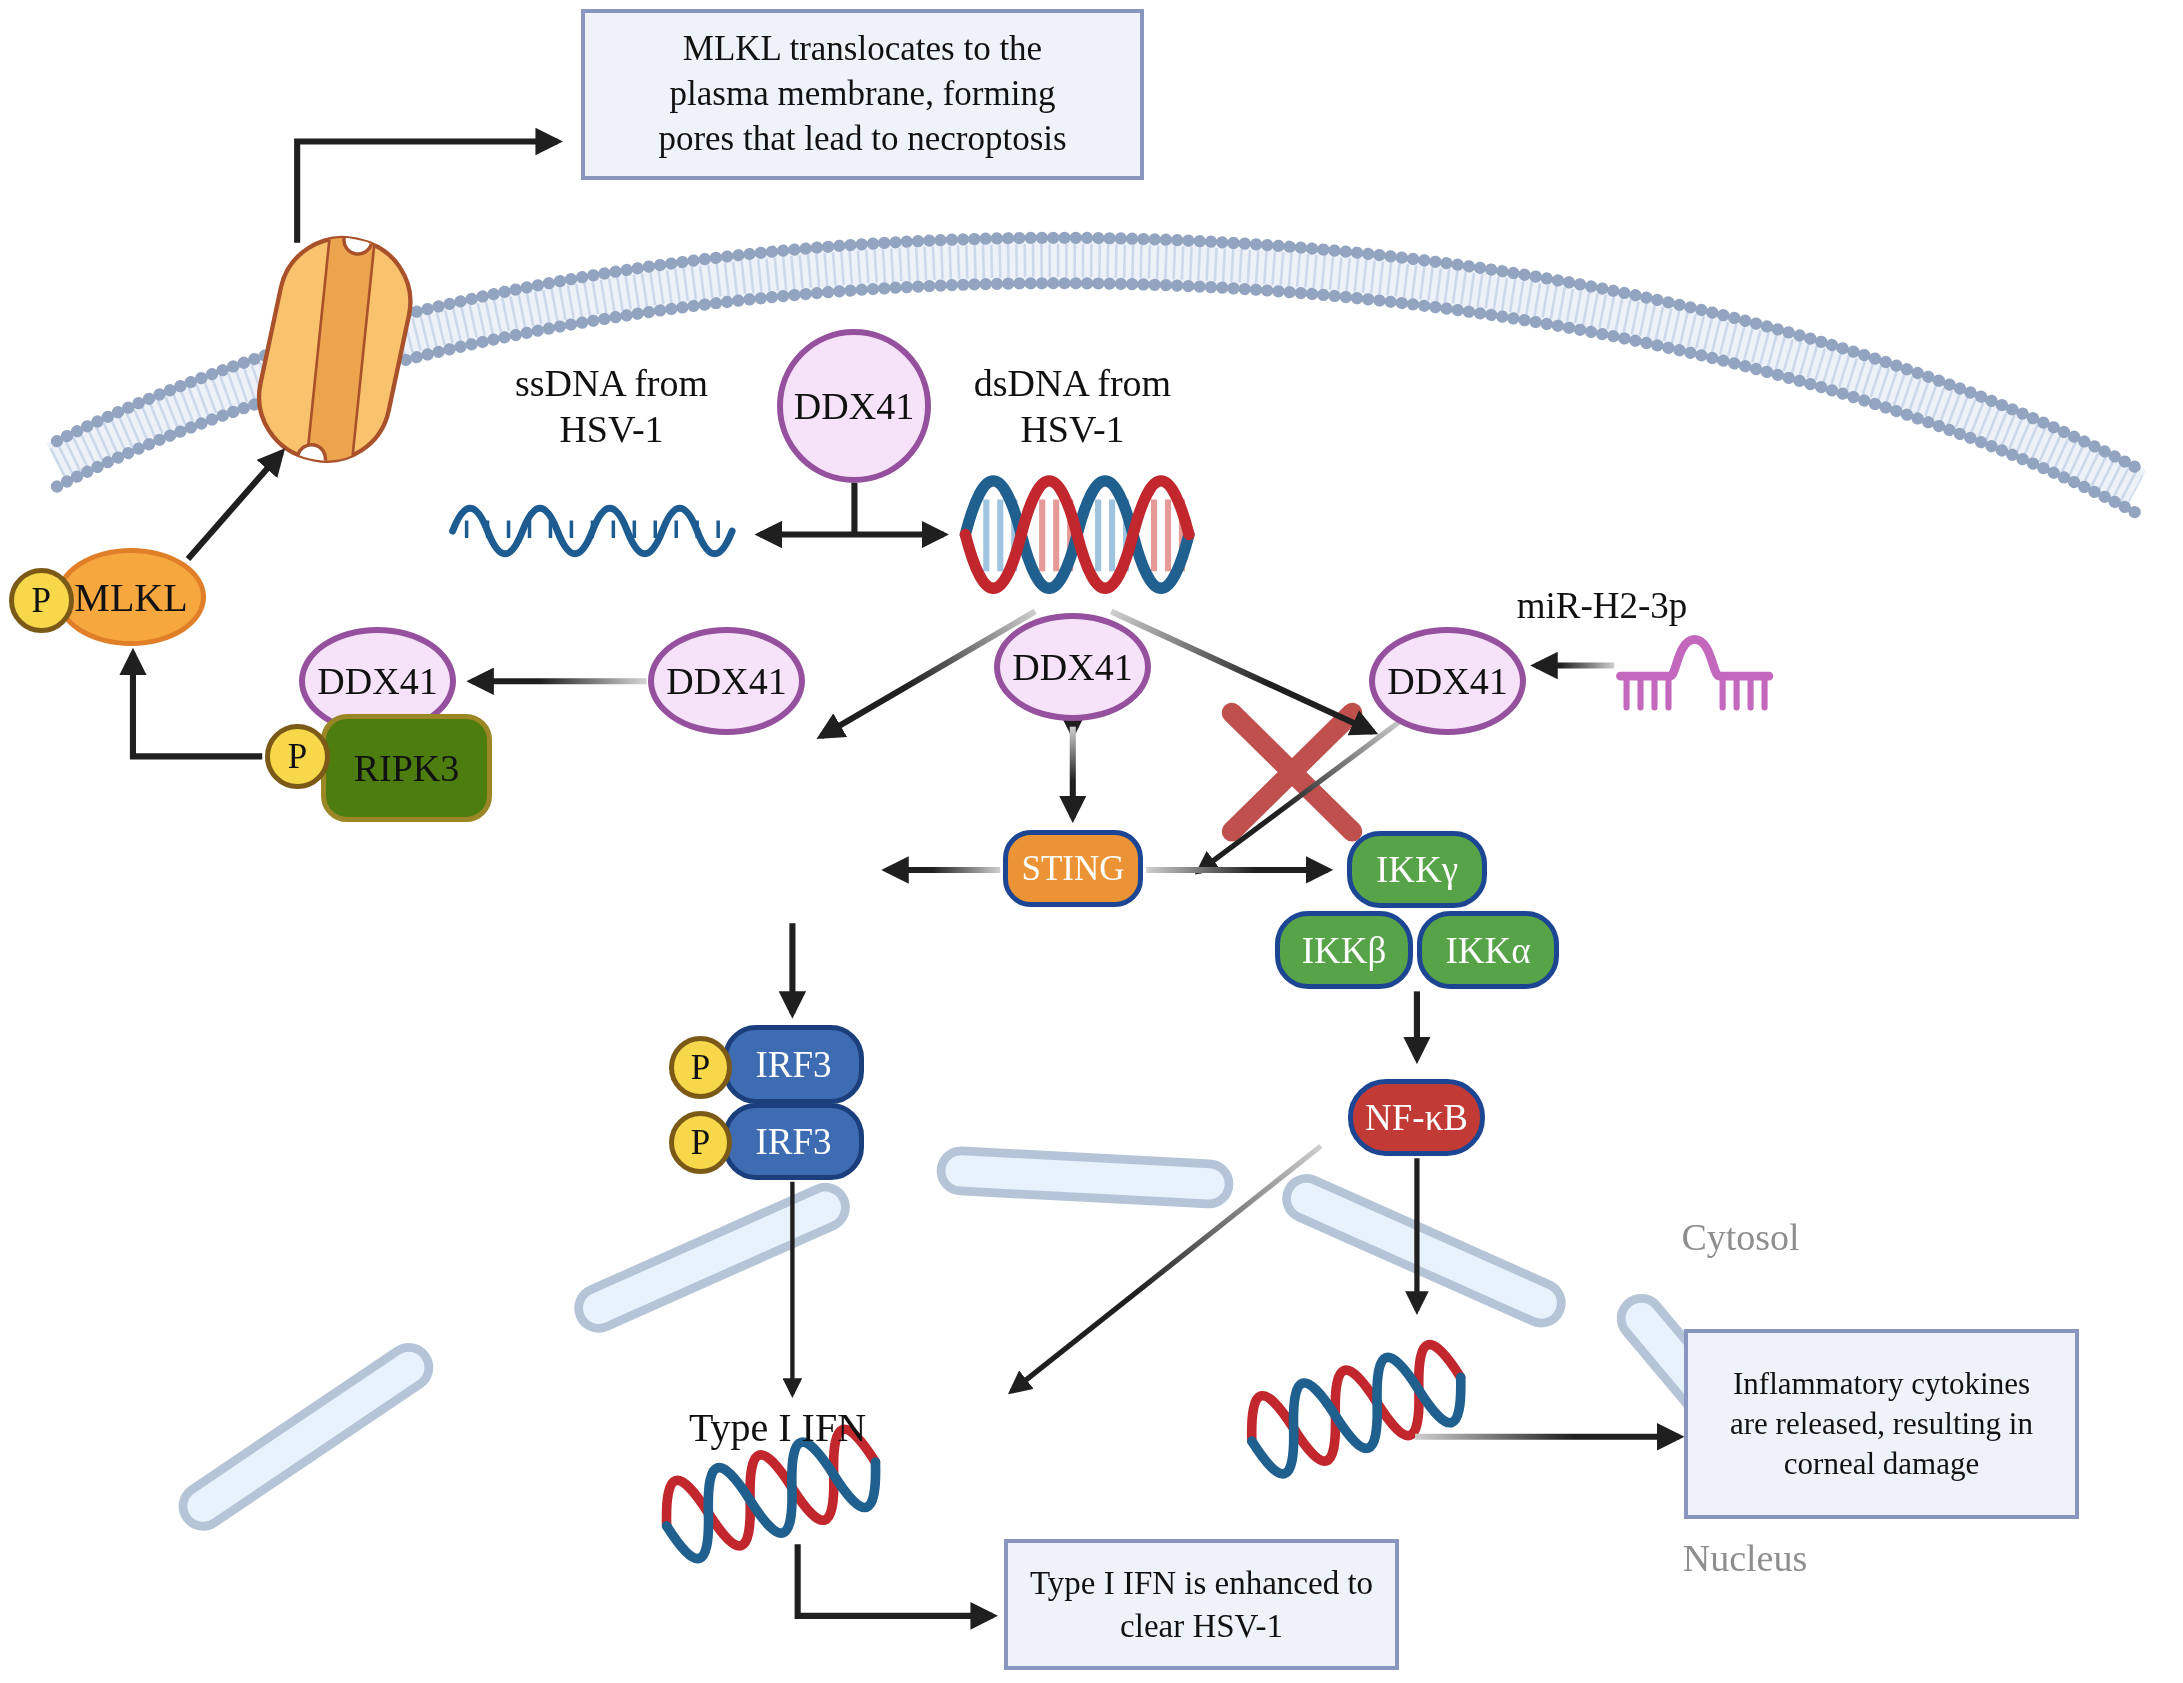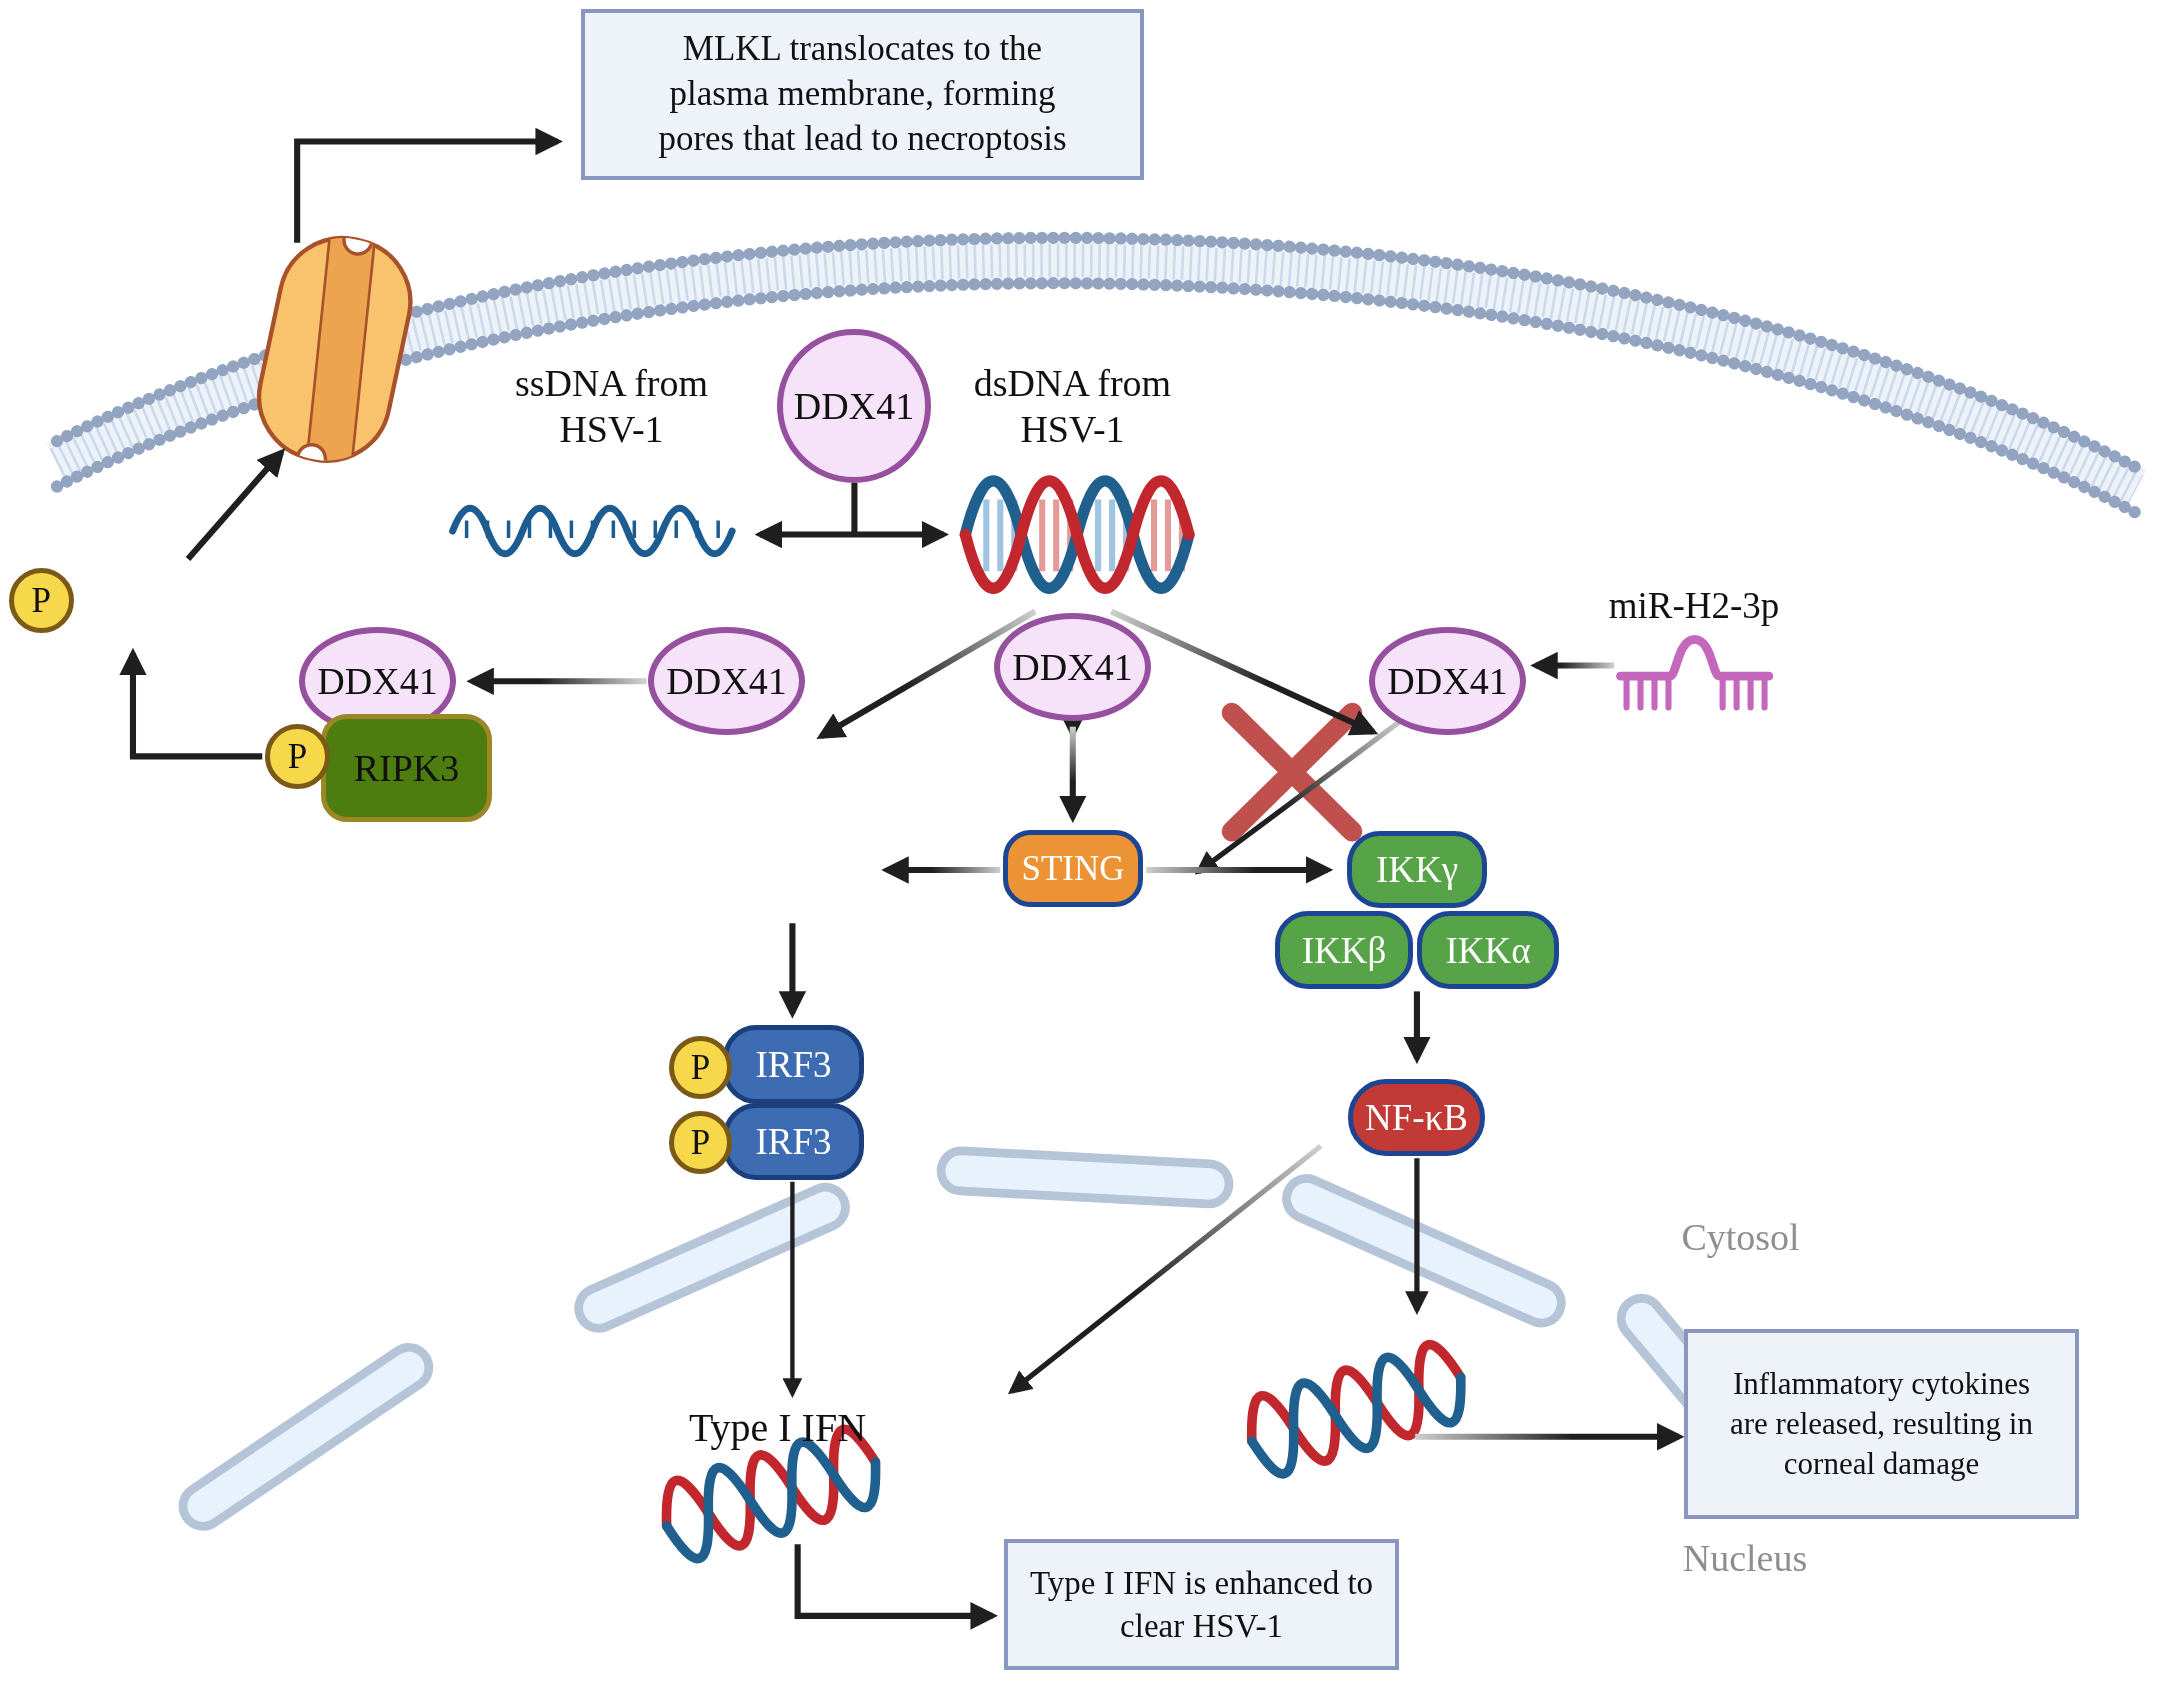--- a/index.html
+++ b/index.html
@@ -173,20 +173,21 @@
   <div class="note" style="left:1684px;top:1329px;width:395px;height:190px;font-size:31px;">Inflammatory cytokines
 are released, resulting in
 corneal damage</div>
 
   <div class="node ellipse" style="left:777px;top:329px;width:154px;height:154px;background:#f6e3fa;border:6.1px solid #96519e;font-size:38px;font-weight:500;">DDX41</div>
   <div class="node ellipse" style="left:299px;top:627px;width:157px;height:108px;background:#f6e3fa;border:6.1px solid #96519e;font-size:38px;font-weight:500;">DDX41</div>
   <div class="node ellipse" style="left:648px;top:627px;width:157px;height:108px;background:#f6e3fa;border:6.1px solid #96519e;font-size:38px;font-weight:500;">DDX41</div>
   <div class="node ellipse" style="left:994px;top:613px;width:157px;height:108px;background:#f6e3fa;border:6.1px solid #96519e;font-size:38px;font-weight:500;">DDX41</div>
   <div class="node ellipse" style="left:1369px;top:627px;width:157px;height:108px;background:#f6e3fa;border:6.1px solid #96519e;font-size:38px;font-weight:500;">DDX41</div>
 
+  <div class="node ellipse" style="left:56px;top:548px;width:150px;height:98px;background:#f6a83f;border:5.2px solid #e07f28;font-size:40px;font-weight:500;">MLKL</div>
   <div class="pcirc" style="left:8.7px;top:568px;width:65px;height:65px;">P</div>
 
   <div class="node pill" style="left:321px;top:714px;width:171px;height:108px;border-radius:26px;background:#4d7c0f;border:5.2px solid #9b8726;font-size:38px;font-weight:500;">RIPK3</div>
   <div class="pcirc" style="left:265px;top:724px;width:65px;height:65px;">P</div>
 
 
   <div class="node" style="left:1003px;top:830px;width:140px;height:77px;border-radius:28px;background:#ec9435;border:5.2px solid #1c4693;font-size:35px;font-weight:500;color:#fff;">STING</div>
 
   <div class="node" style="left:1347px;top:831px;width:140px;height:77px;border-radius:33px;background:#56a348;border:5.2px solid #1c4693;font-size:37px;font-weight:500;color:#fff;">IKKγ</div>
   <div class="node" style="left:1275px;top:911px;width:138px;height:78px;border-radius:33px;background:#56a348;border:5.2px solid #1c4693;font-size:37px;font-weight:500;color:#fff;">IKKβ</div>
@@ -196,19 +197,19 @@
 
   <div class="node" style="left:723px;top:1025px;width:141px;height:79px;border-radius:33px;background:#3e6cb3;border:5.2px solid #1b3e7c;font-size:37px;font-weight:500;color:#fff;">IRF3</div>
   <div class="node" style="left:723px;top:1103px;width:141px;height:77px;border-radius:33px;background:#3e6cb3;border:5.2px solid #1b3e7c;font-size:37px;font-weight:500;color:#fff;">IRF3</div>
   <div class="pcirc" style="left:669px;top:1036px;width:63px;height:63px;">P</div>
   <div class="pcirc" style="left:669px;top:1111px;width:63px;height:63px;">P</div>
 
   <div class="lbl" style="left:463px;top:360px;width:297px;font-size:38px;font-weight:500;">ssDNA from
 HSV-1</div>
   <div class="lbl" style="left:924px;top:360px;width:297px;font-size:38px;font-weight:500;">dsDNA from
 HSV-1</div>
-  <div class="lbl" style="left:1598px;top:583px;width:192px;font-size:37px;font-weight:500;">miR-H2-3p</div>
+  <div class="lbl" style="left:1506px;top:583px;width:192px;font-size:37px;font-weight:500;">miR-H2-3p</div>
   <div class="lbl" style="left:1649px;top:1214px;width:183px;font-size:38px;color:#8e8e8e;">Cytosol</div>
   <div class="lbl" style="left:1649px;top:1535px;width:192px;font-size:38px;color:#8e8e8e;">Nucleus</div>
   <div class="lbl" style="left:664px;top:1404px;width:227px;font-size:40px;font-weight:500;">Type I IFN</div>
 
 </div>
 
 
 </body></html>

